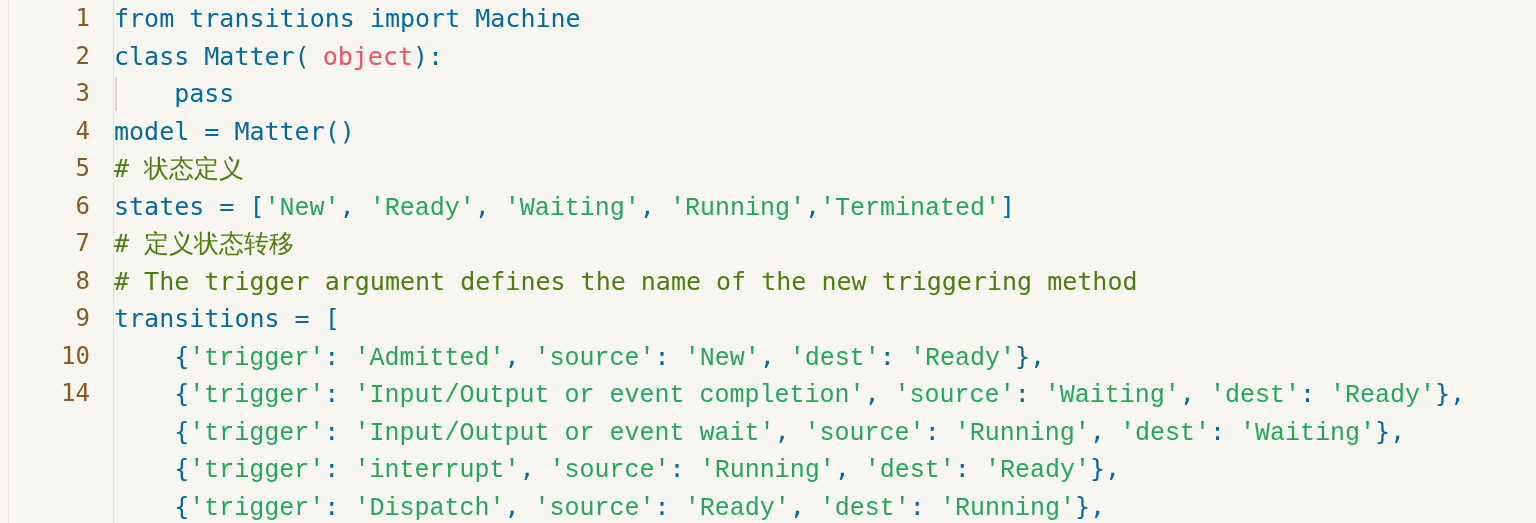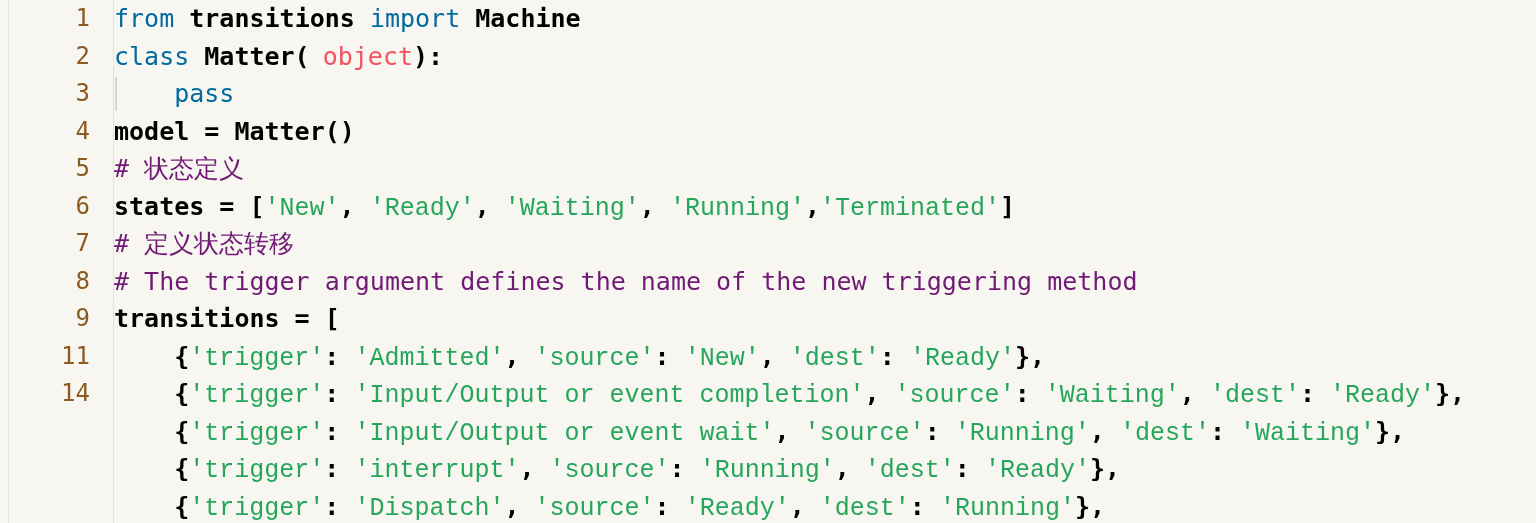--- a/index.html
+++ b/index.html
@@ -88,38 +88,38 @@
     left: 1px;
     top: 2px;
     bottom: 2px;
     width: 2px;
     background: #d8d6cf;
   }
 
   .kw   { color: #0369a1; }
   .cls  { color: #f5515f; margin-left: 13px; }
   .str  { color: #26a65b; font-family: Liberation Mono, monospace; }
-  .com  { color: #701a75; }
-  .pln  { color: #000000; font-weight: bold; }
+  .com  { color: #4d7c0f; }
+  .pln  { color: #0369a1; }
 </style>
 </head>
 <body>
 
 <div class="editor">
   <div class="edge-rule"></div>
   <div class="gutter-sep"></div>
 
   <div class="gutter">
       <div class="ln">1</div>
       <div class="ln">2</div>
       <div class="ln">3</div>
       <div class="ln">4</div>
       <div class="ln">5</div>
       <div class="ln">6</div>
       <div class="ln">7</div>
       <div class="ln">8</div>
       <div class="ln">9</div>
-      <div class="ln">11</div>
+      <div class="ln">10</div>
       <div class="ln">14</div>
     </div>
 
   <div class="code"><div class="line"><span class="kw">from</span><span class="pln"> transitions </span><span class="kw">import</span><span class="pln"> Machine</span></div><div class="line"><span class="kw">class</span><span class="pln"> Matter(</span><span class="cls">object</span><span class="pln">):</span></div><div class="line indent-guide"><span class="pln">    </span><span class="kw">pass</span></div><div class="line"><span class="pln">model = Matter()</span></div><div class="line"><span class="com"># 状态定义</span></div><div class="line"><span class="pln">states = [</span><span class="str">'New'</span><span class="pln">, </span><span class="str">'Ready'</span><span class="pln">, </span><span class="str">'Waiting'</span><span class="pln">, </span><span class="str">'Running'</span><span class="pln">,</span><span class="str">'Terminated'</span><span class="pln">]</span></div><div class="line"><span class="com"># 定义状态转移</span></div><div class="line"><span class="com"># The trigger argument defines the name of the new triggering method</span></div><div class="line"><span class="pln">transitions = [</span></div><div class="line"><span class="pln">    {</span><span class="str">'trigger'</span><span class="pln">: </span><span class="str">'Admitted'</span><span class="pln">, </span><span class="str">'source'</span><span class="pln">: </span><span class="str">'New'</span><span class="pln">, </span><span class="str">'dest'</span><span class="pln">: </span><span class="str">'Ready'</span><span class="pln">},</span></div><div class="line"><span class="pln">    {</span><span class="str">'trigger'</span><span class="pln">: </span><span class="str">'Input/Output or event completion'</span><span class="pln">, </span><span class="str">'source'</span><span class="pln">: </span><span class="str">'Waiting'</span><span class="pln">, </span><span class="str">'dest'</span><span class="pln">: </span><span class="str">'Ready'</span><span class="pln">},</span></div><div class="line"><span class="pln">    {</span><span class="str">'trigger'</span><span class="pln">: </span><span class="str">'Input/Output or event wait'</span><span class="pln">, </span><span class="str">'source'</span><span class="pln">: </span><span class="str">'Running'</span><span class="pln">, </span><span class="str">'dest'</span><span class="pln">: </span><span class="str">'Waiting'</span><span class="pln">},</span></div><div class="line"><span class="pln">    {</span><span class="str">'trigger'</span><span class="pln">: </span><span class="str">'interrupt'</span><span class="pln">, </span><span class="str">'source'</span><span class="pln">: </span><span class="str">'Running'</span><span class="pln">, </span><span class="str">'dest'</span><span class="pln">: </span><span class="str">'Ready'</span><span class="pln">},</span></div><div class="line"><span class="pln">    {</span><span class="str">'trigger'</span><span class="pln">: </span><span class="str">'Dispatch'</span><span class="pln">, </span><span class="str">'source'</span><span class="pln">: </span><span class="str">'Ready'</span><span class="pln">, </span><span class="str">'dest'</span><span class="pln">: </span><span class="str">'Running'</span><span class="pln">},</span></div></div>
 </div>
 
 </body></html>

